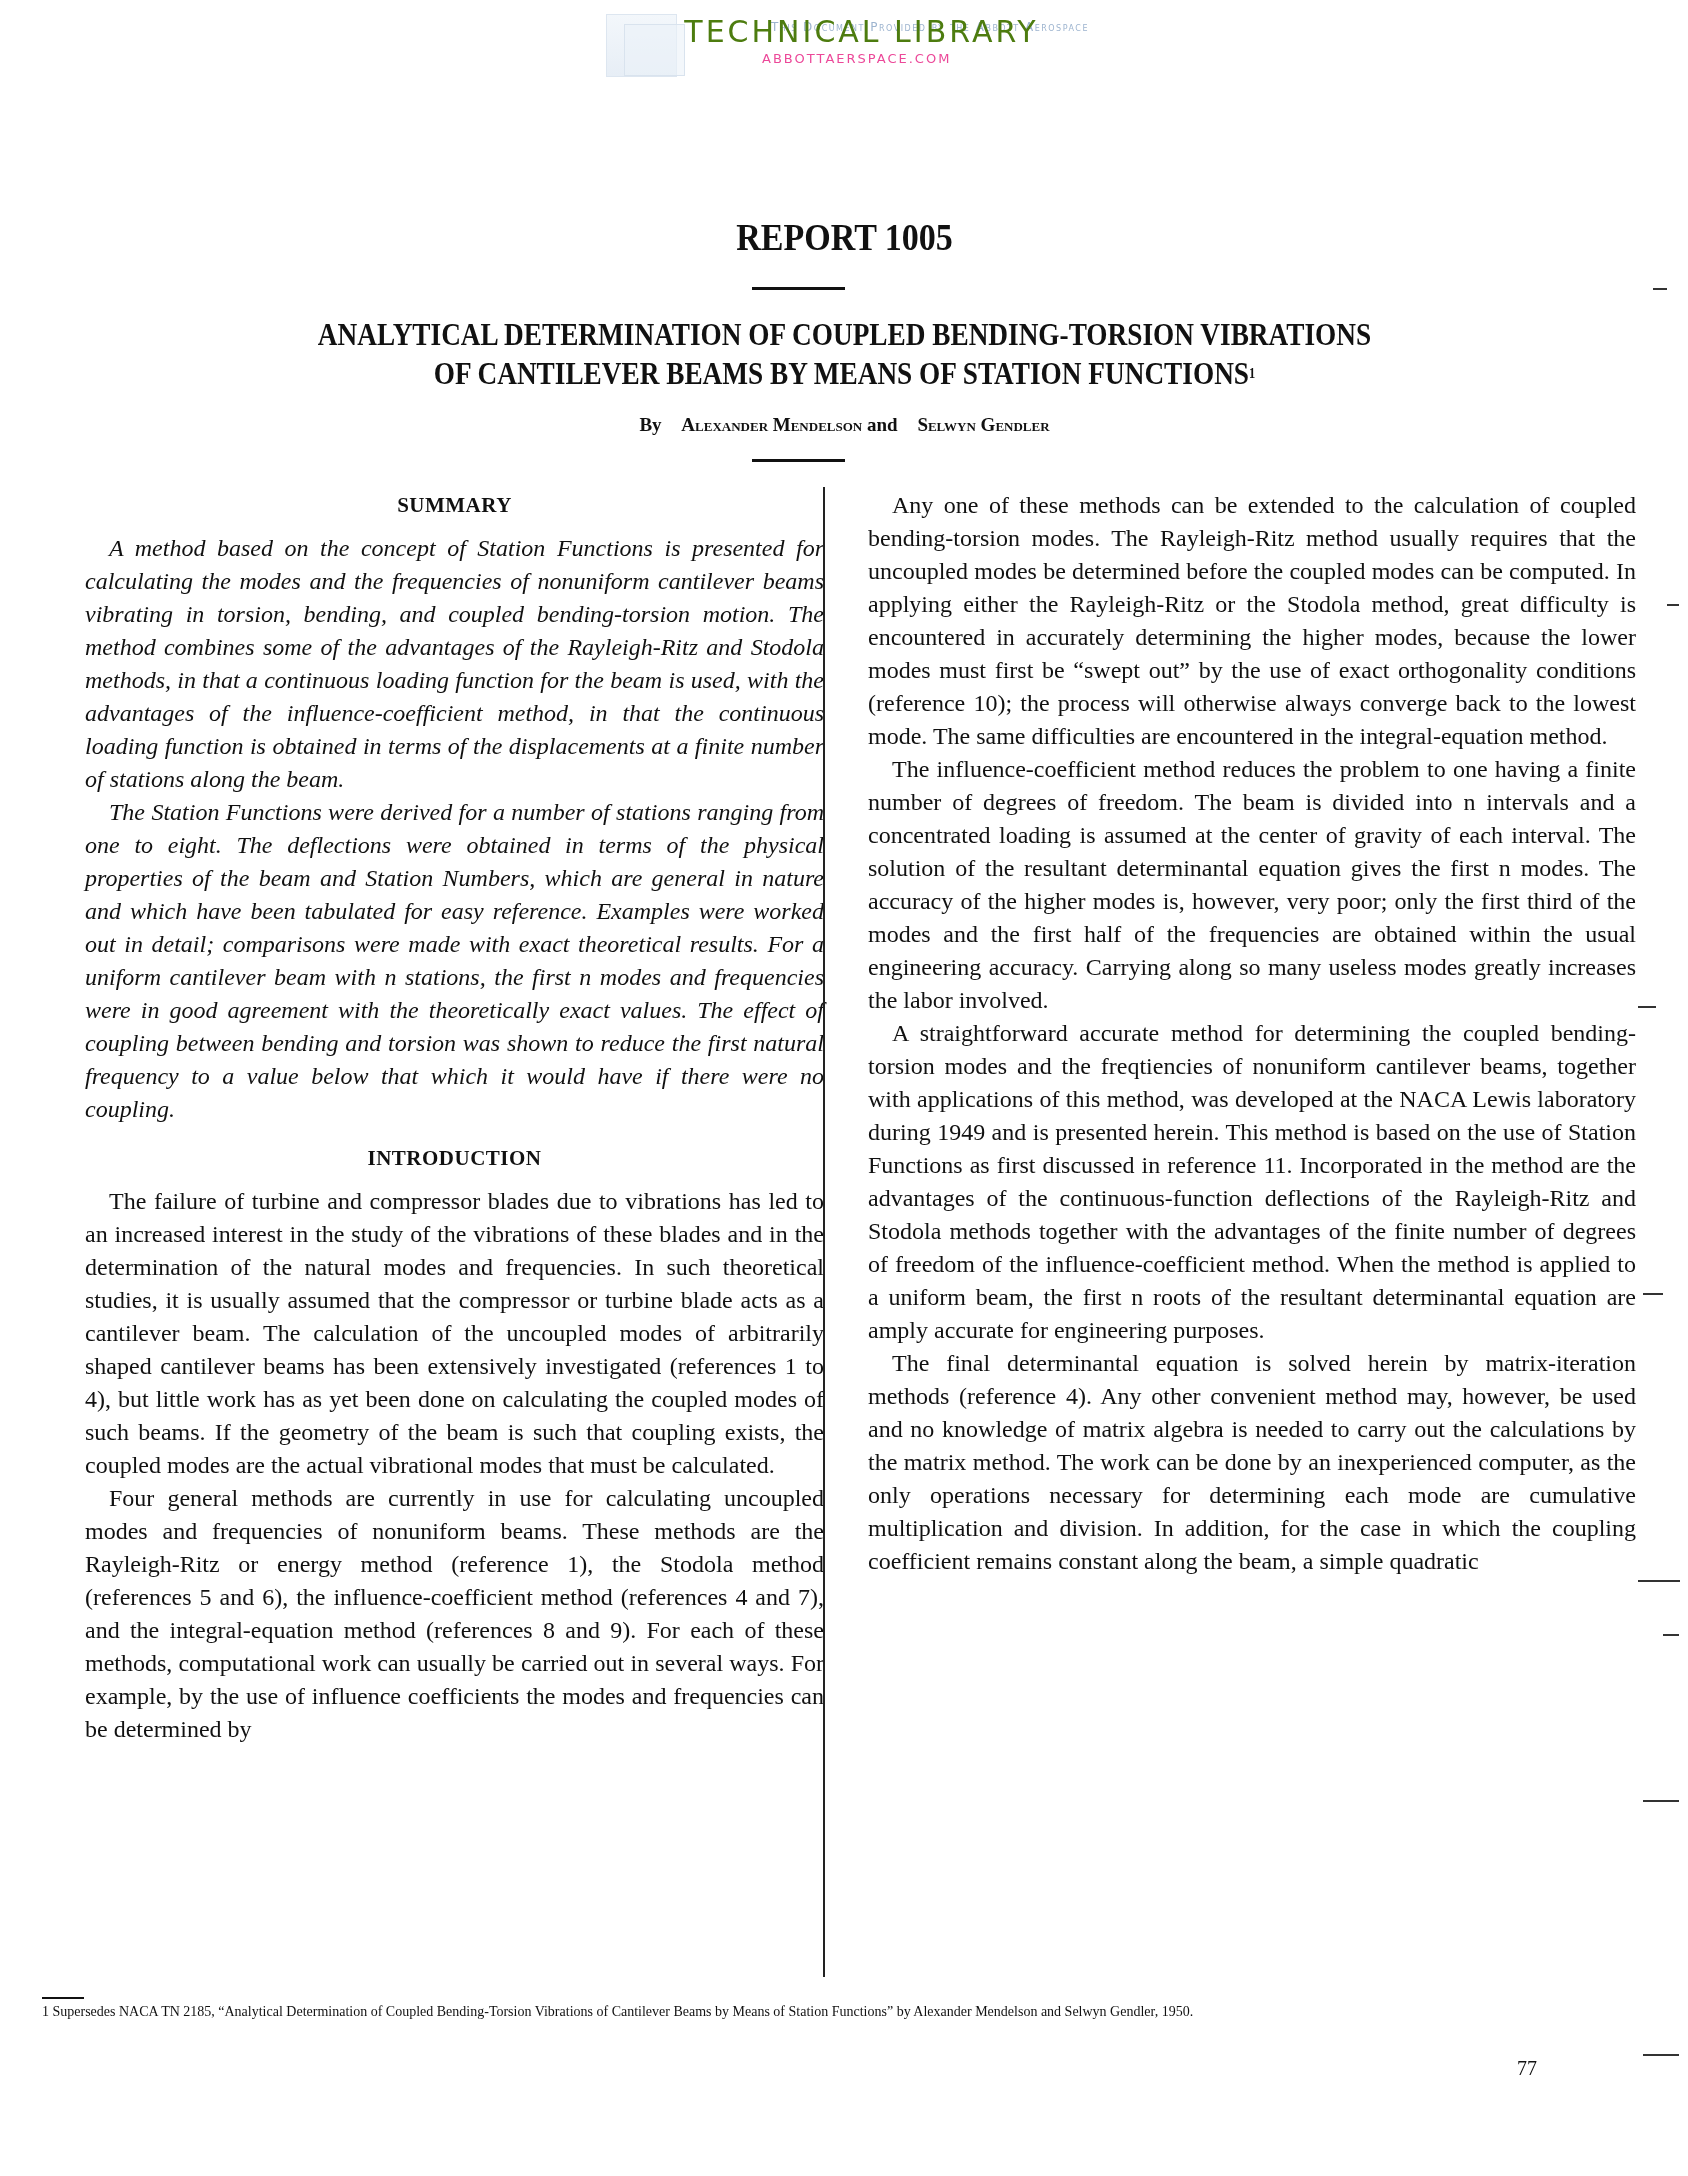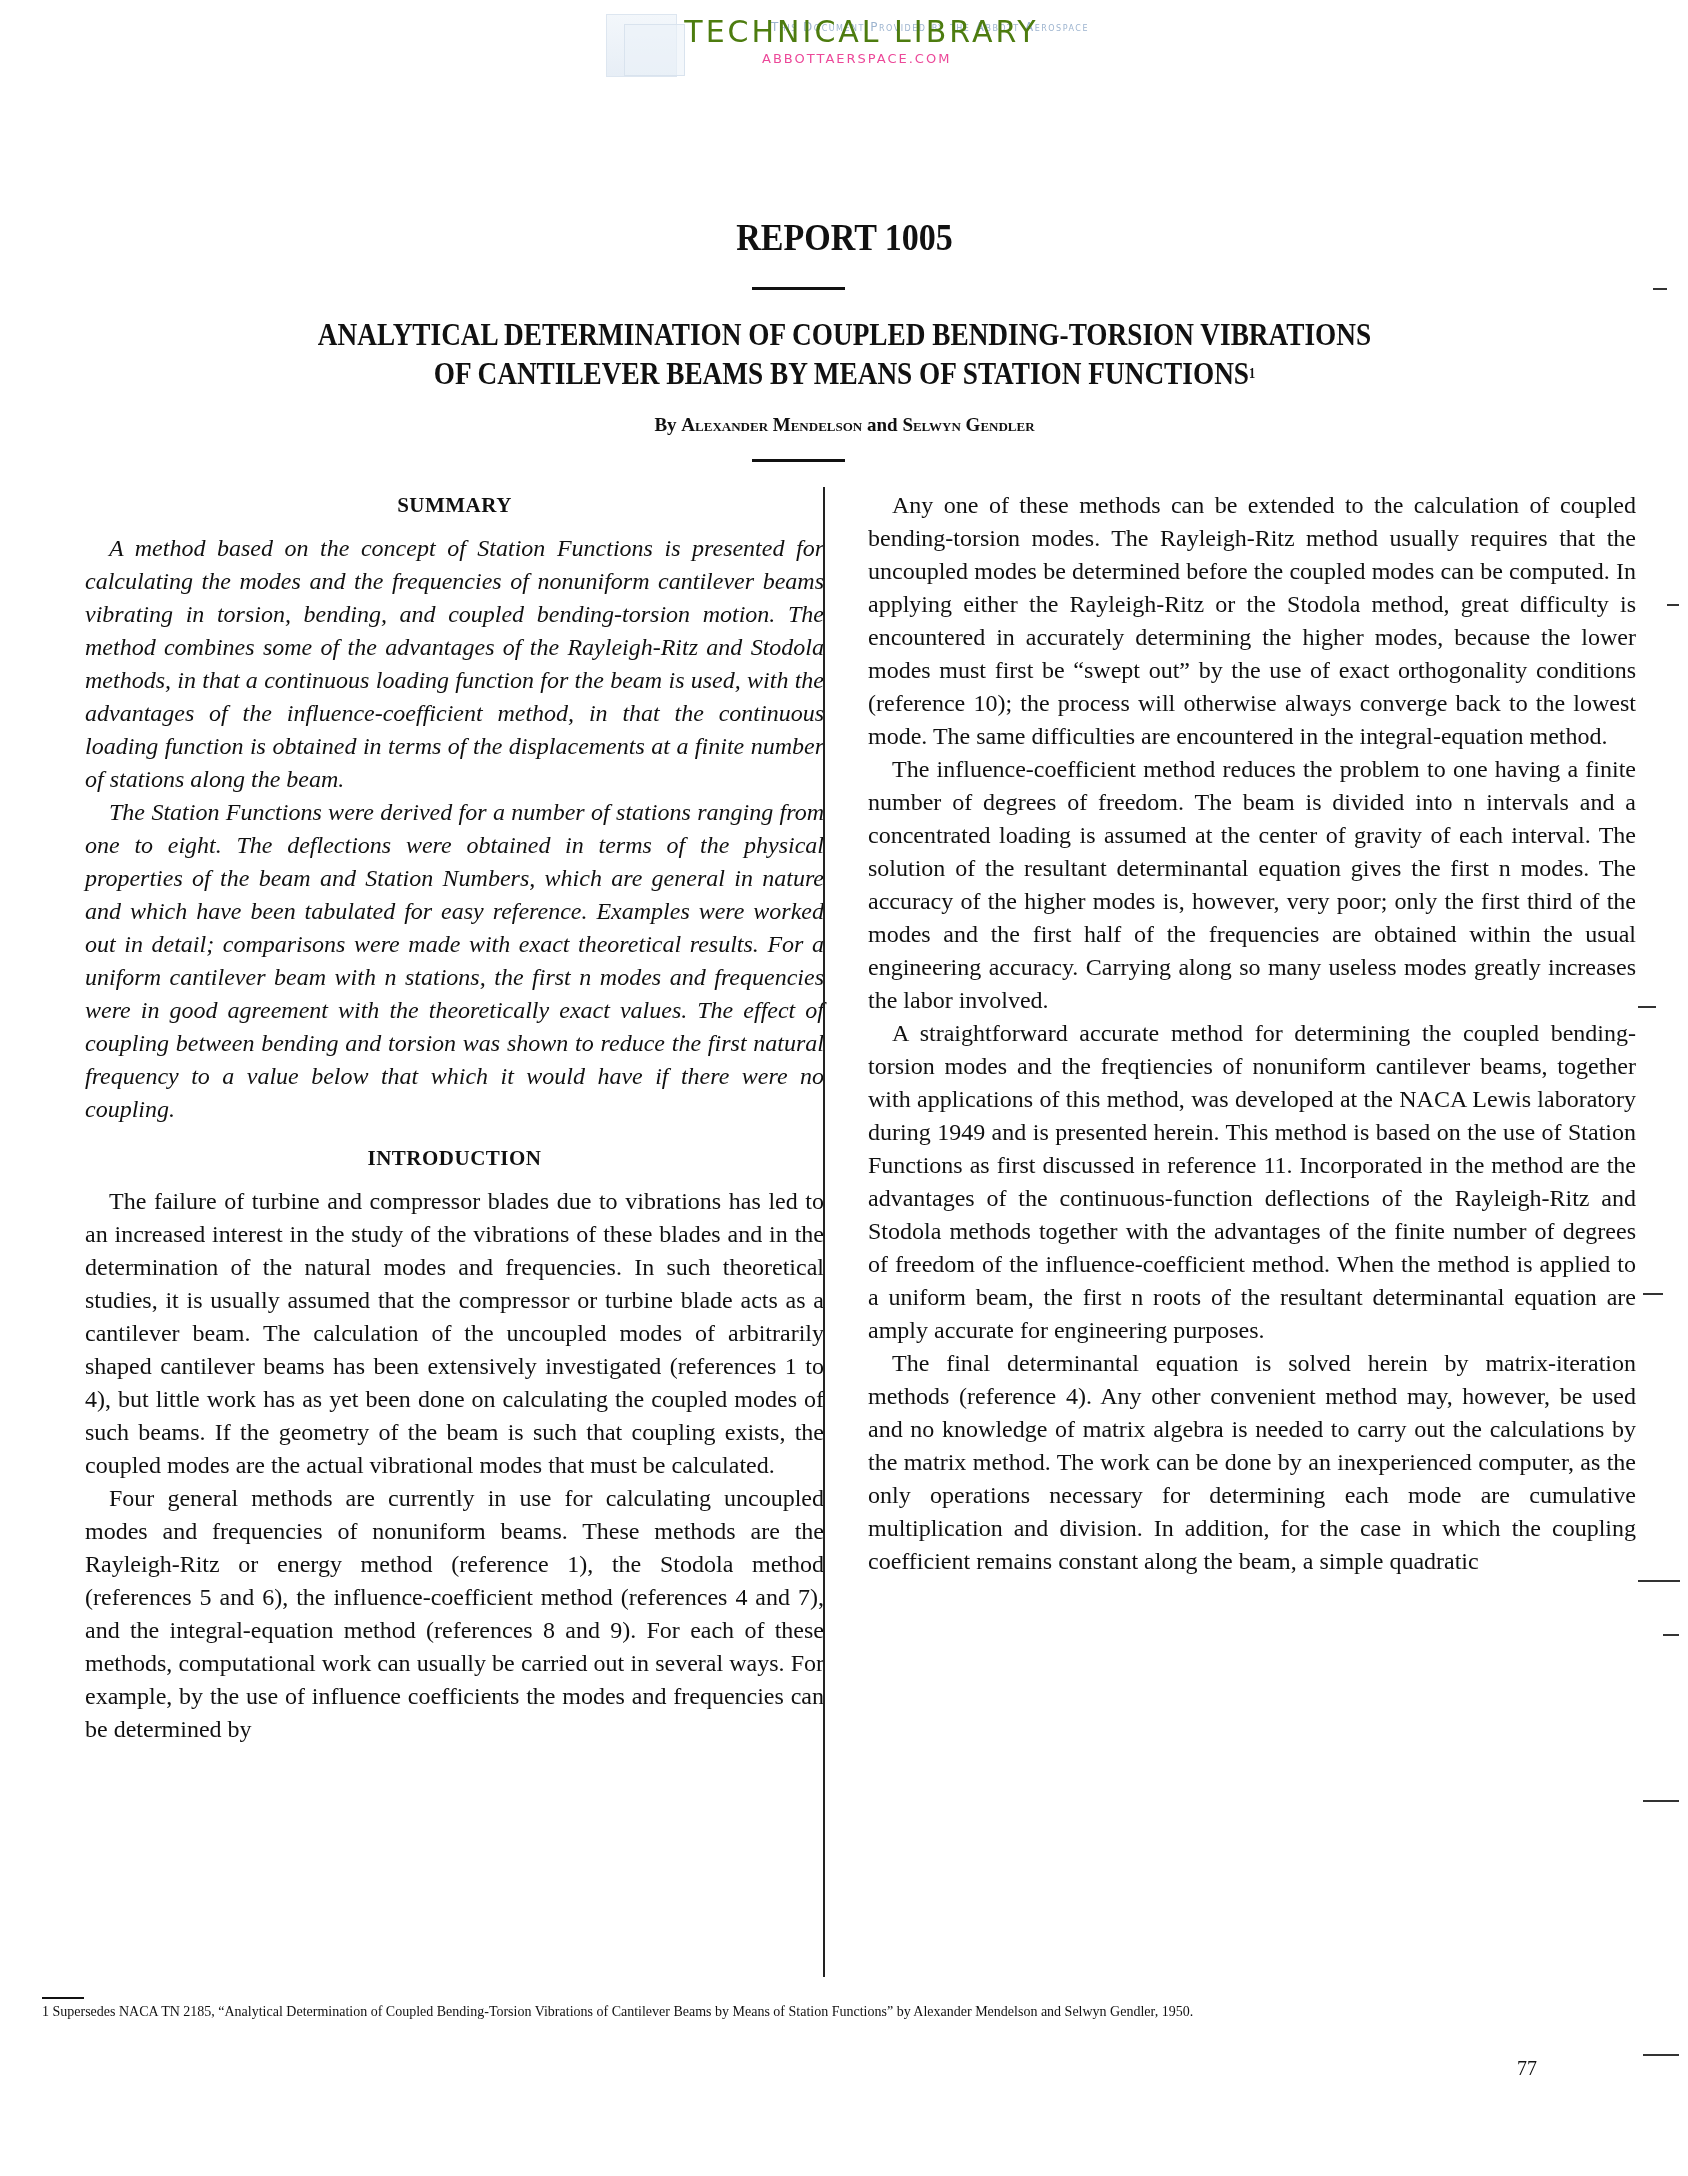--- a/index.html
+++ b/index.html
@@ -9,21 +9,21 @@
   .wm-box2 { position:absolute; left:30px; top:24px; width:59px; height:50px; border:1px solid #d9e3ee; background:rgba(235,242,249,0.6); }
   .wm-line1 { position:absolute; left:0; top:20px; width:495px; text-align:right; font-family:"DejaVu Sans",sans-serif; font-size:12px; letter-spacing:1.5px; color:#9db4cf; font-variant:small-caps; }
   .wm-line2 { position:absolute; left:40px; top:15px; width:455px; text-align:center; font-family:"DejaVu Sans",sans-serif; font-size:30px; letter-spacing:3px; color:#4d7c0f; line-height:34px; }
   .wm-line3 { position:absolute; left:168px; top:51px; width:327px; text-align:left; font-family:"DejaVu Sans",sans-serif; font-size:13px; letter-spacing:2px; color:#ec4899; }
 
   .report { position:absolute; left:0; width:1689px; top:216px; text-align:center; font-weight:bold; font-size:37px; letter-spacing:0px; transform:scaleX(0.92); }
   .rule { position:absolute; height:3px; background:#111; }
   .title { position:absolute; left:0; width:1689px; text-align:center; font-weight:bold; font-size:31px; transform:scaleX(0.88); line-height:40px; }
   .title sup { font-size:14px; vertical-align:top; }
   .authors { position:absolute; left:0; width:1689px; top:414px; text-align:center; font-size:19px; font-weight:bold; }
-  .authors .sc { font-variant:small-caps; }
+  .authors .sc { font-variant:small-caps;margin-left:15px; }
 
   .col { position:absolute; font-size:24px; line-height:33px; text-align:justify;margin-left:24px; }
   .col p { margin:0; text-indent:24px; }
   .col p.noindent { text-indent:0; }
   .col .head { text-align:center; font-weight:bold; font-size:21px; text-indent:0; letter-spacing:0.5px; }
   .italic { font-style:italic; }
   .divider { position:absolute; left:823px; top:487px; width:2px; height:1490px; background:#222; }
 
   .fn-rule { position:absolute; left:42px; top:1997px; width:42px; height:2px; background:#111; }
   .footnote { position:absolute; left:42px; top:2002px; width:1584px; font-size:14px; line-height:20px; font-weight:normal; transform-origin:left top; }

